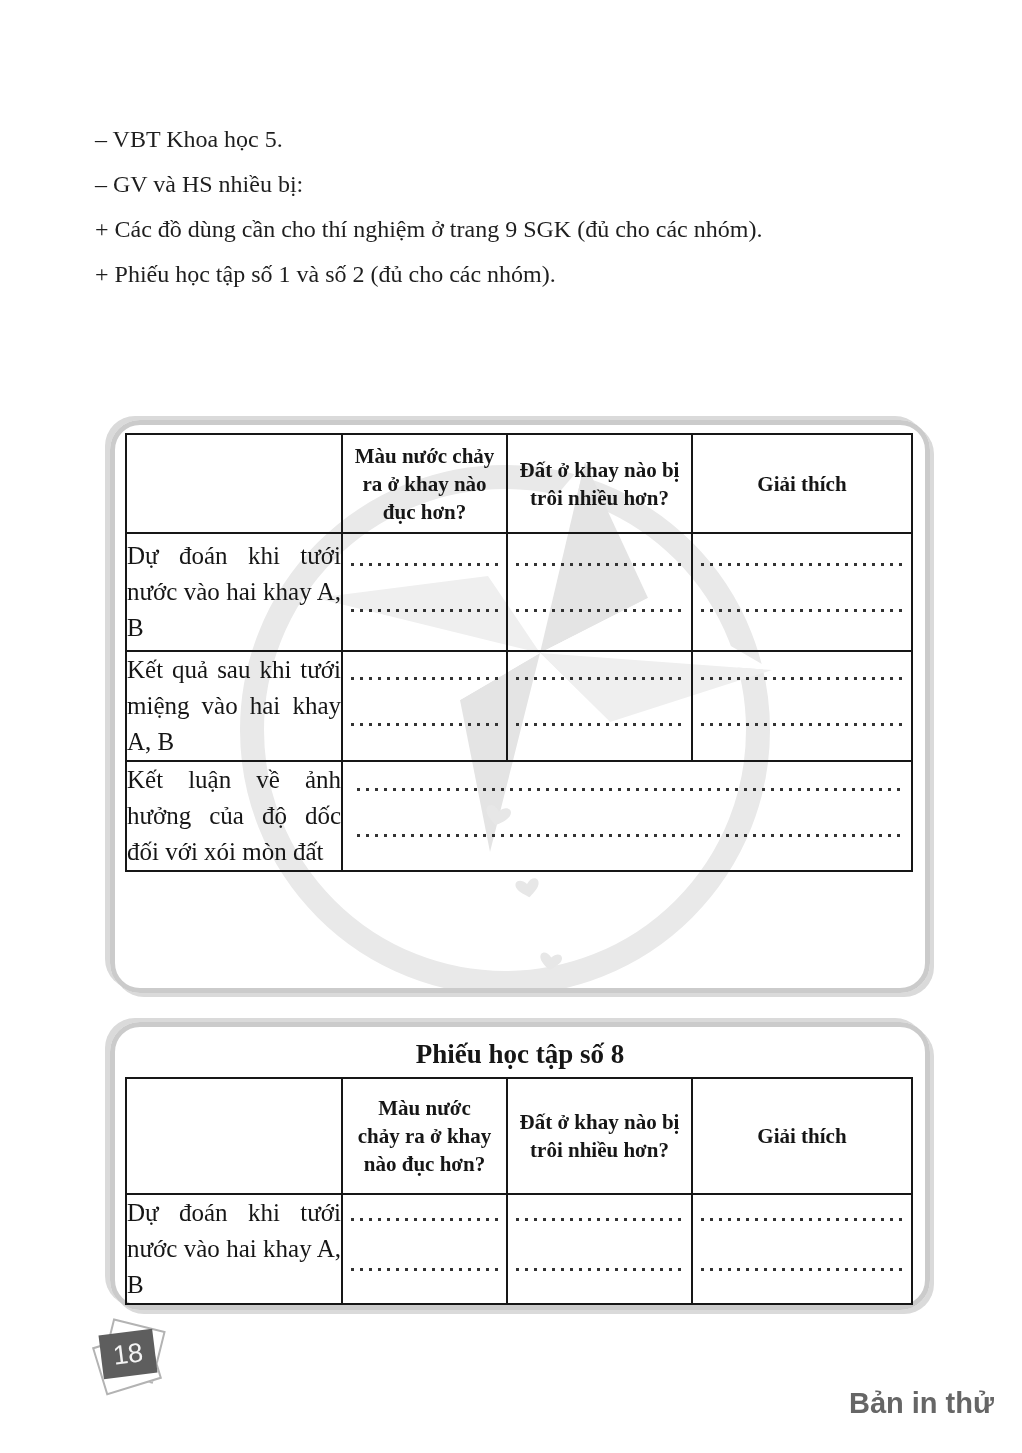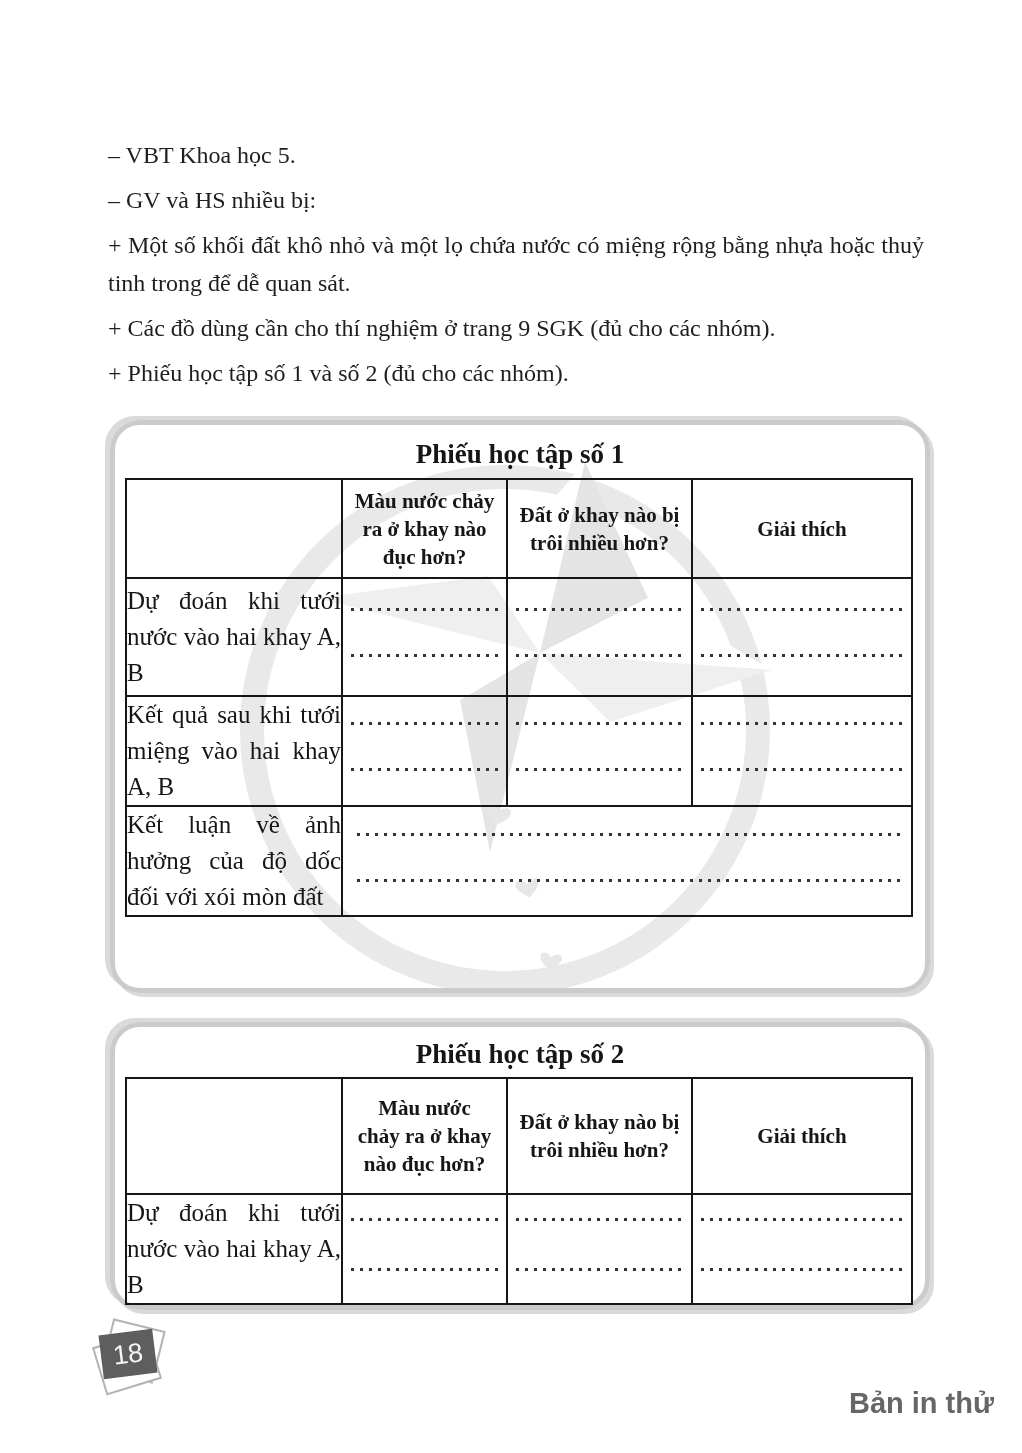--- a/index.html
+++ b/index.html
@@ -1,21 +1,21 @@
 <!DOCTYPE html>
 <html><head>
 <meta charset="utf-8">
 <style>
   html,body{margin:0;padding:0;}
   body{
     width:1022px;height:1453px;position:relative;background:#ffffff;
     font-family:"Liberation Serif", serif;color:#1c1c1c;overflow:hidden;
   }
   
-  .intro{position:absolute;left:108px;top:120px;width:816px;z-index:2;margin-top:16px;}
+  .intro{position:absolute;left:95px;top:120px;width:816px;z-index:2;}
   .intro p{
     margin:0 0 7px 0;font-size:24px;line-height:38px;text-align:justify;color:#1e1e1e;
   }
   
   .watermark{position:absolute;left:205px;top:420px;width:610px;height:610px;z-index:0;}
   
   .card{
     position:absolute;left:110px;width:810px;background:transparent;
     border:5px solid #cbcbcb;border-radius:30px;z-index:1;
     box-shadow:-5px -4px 0 #dadada, 4px 4px 0 #dadada;
@@ -94,27 +94,25 @@
   <g fill="#e7e7e7">
     <path transform="translate(295,385) rotate(12) scale(1.6)" d="M0 4 C-4 -1 -9 1 -7.5 5.5 C-6.5 8.5 -2 11.5 0 13 C2 11.5 6.5 8.5 7.5 5.5 C9 1 4 -1 0 4 Z"></path>
     <path transform="translate(321,458) rotate(-10) scale(1.5)" d="M0 4 C-4 -1 -9 1 -7.5 5.5 C-6.5 8.5 -2 11.5 0 13 C2 11.5 6.5 8.5 7.5 5.5 C9 1 4 -1 0 4 Z"></path>
     <path transform="translate(347,532) rotate(8) scale(1.4)" d="M0 4 C-4 -1 -9 1 -7.5 5.5 C-6.5 8.5 -2 11.5 0 13 C2 11.5 6.5 8.5 7.5 5.5 C9 1 4 -1 0 4 Z"></path>
   </g>
 </svg>
 
 <div class="intro">
   <p>– VBT Khoa học 5.</p>
   <p>– GV và HS nhiều bị:</p>
-  <p>+ Một số khối đất khô nhỏ và một lọ chứa nước có miệng rộng bằng nhựa hoặc thuỷ tinh trong để dễ quan sát.</p>
   <p>+ Các đồ dùng cần cho thí nghiệm ở trang 9 SGK (đủ cho các nhóm).</p>
   <p>+ Phiếu học tập số 1 và số 2 (đủ cho các nhóm).</p>
 </div>
 
 <div class="card card1">
-  <h2 class="sheet-title">Phiếu học tập số 1</h2>
   <table class="sheet">
     <colgroup>
         <col style="width:216px">
         <col style="width:165px">
         <col style="width:185px">
         <col style="width:220px">
       </colgroup>
     <tbody>
       <tr class="hrow">
         <th class="corner"></th>
@@ -174,21 +172,21 @@
               <div class="dl"></div>
               <div class="dl"></div>
             </div>
           </td>
       </tr>
     </tbody>
   </table>
 </div>
 
 <div class="card card2">
-  <h2 class="sheet-title">Phiếu học tập số 2</h2>
+  <h2 class="sheet-title">Phiếu học tập số 8</h2>
   <table class="sheet">
     <colgroup>
         <col style="width:216px">
         <col style="width:165px">
         <col style="width:185px">
         <col style="width:220px">
       </colgroup>
     <tbody>
       <tr class="hrow2">
         <th class="corner"></th>

